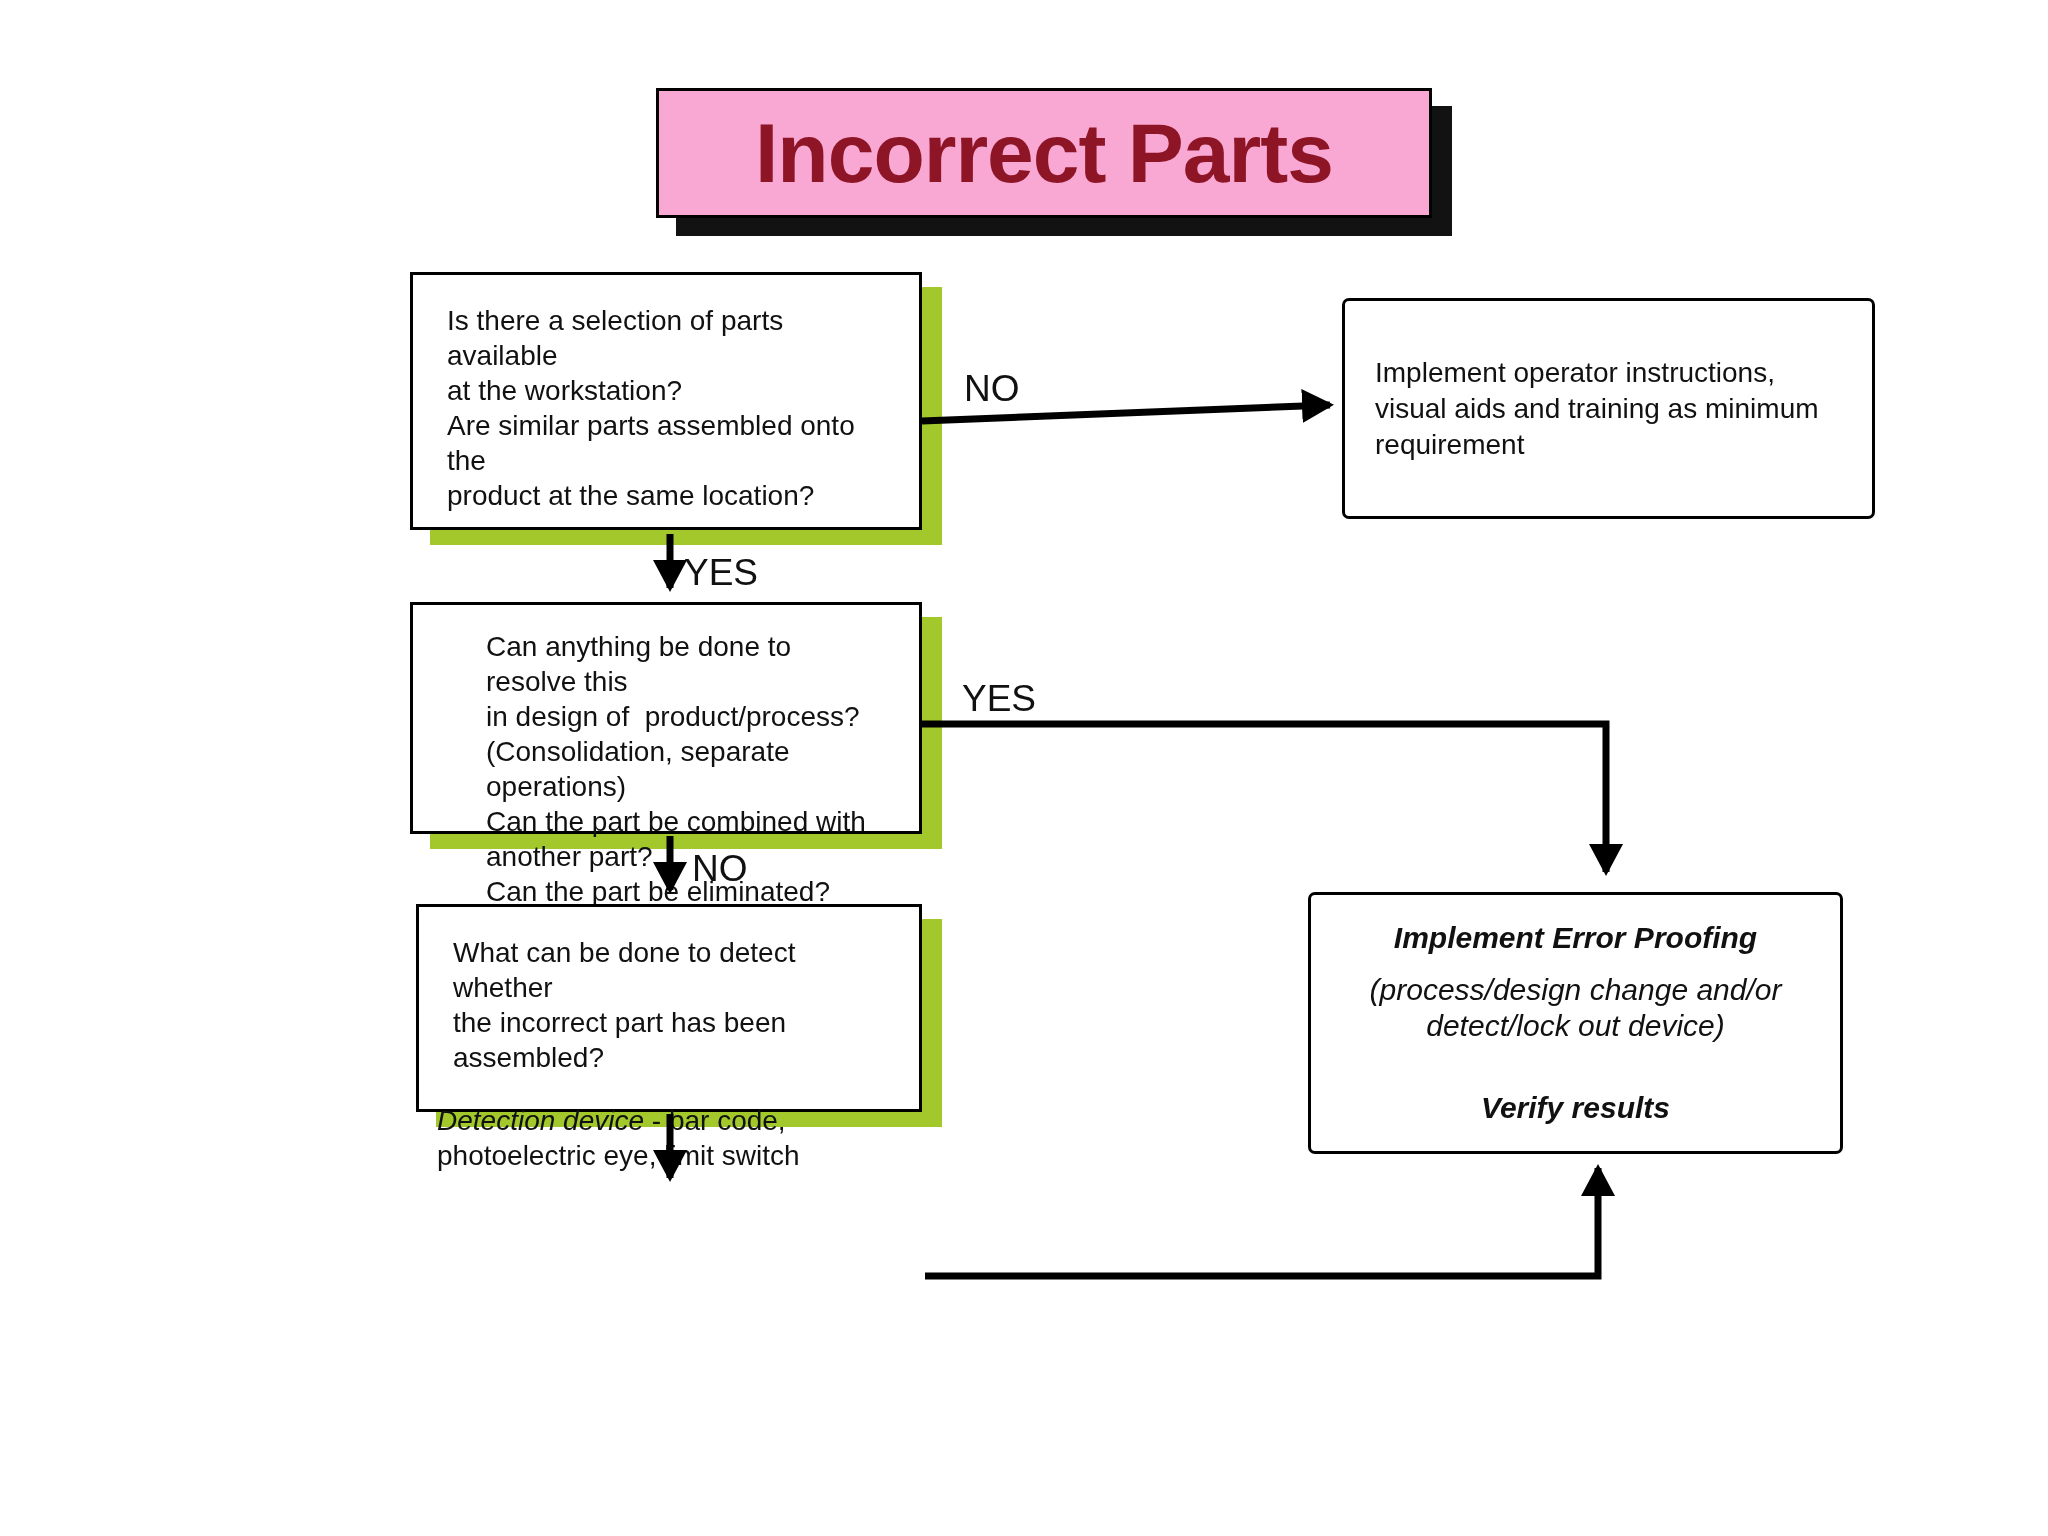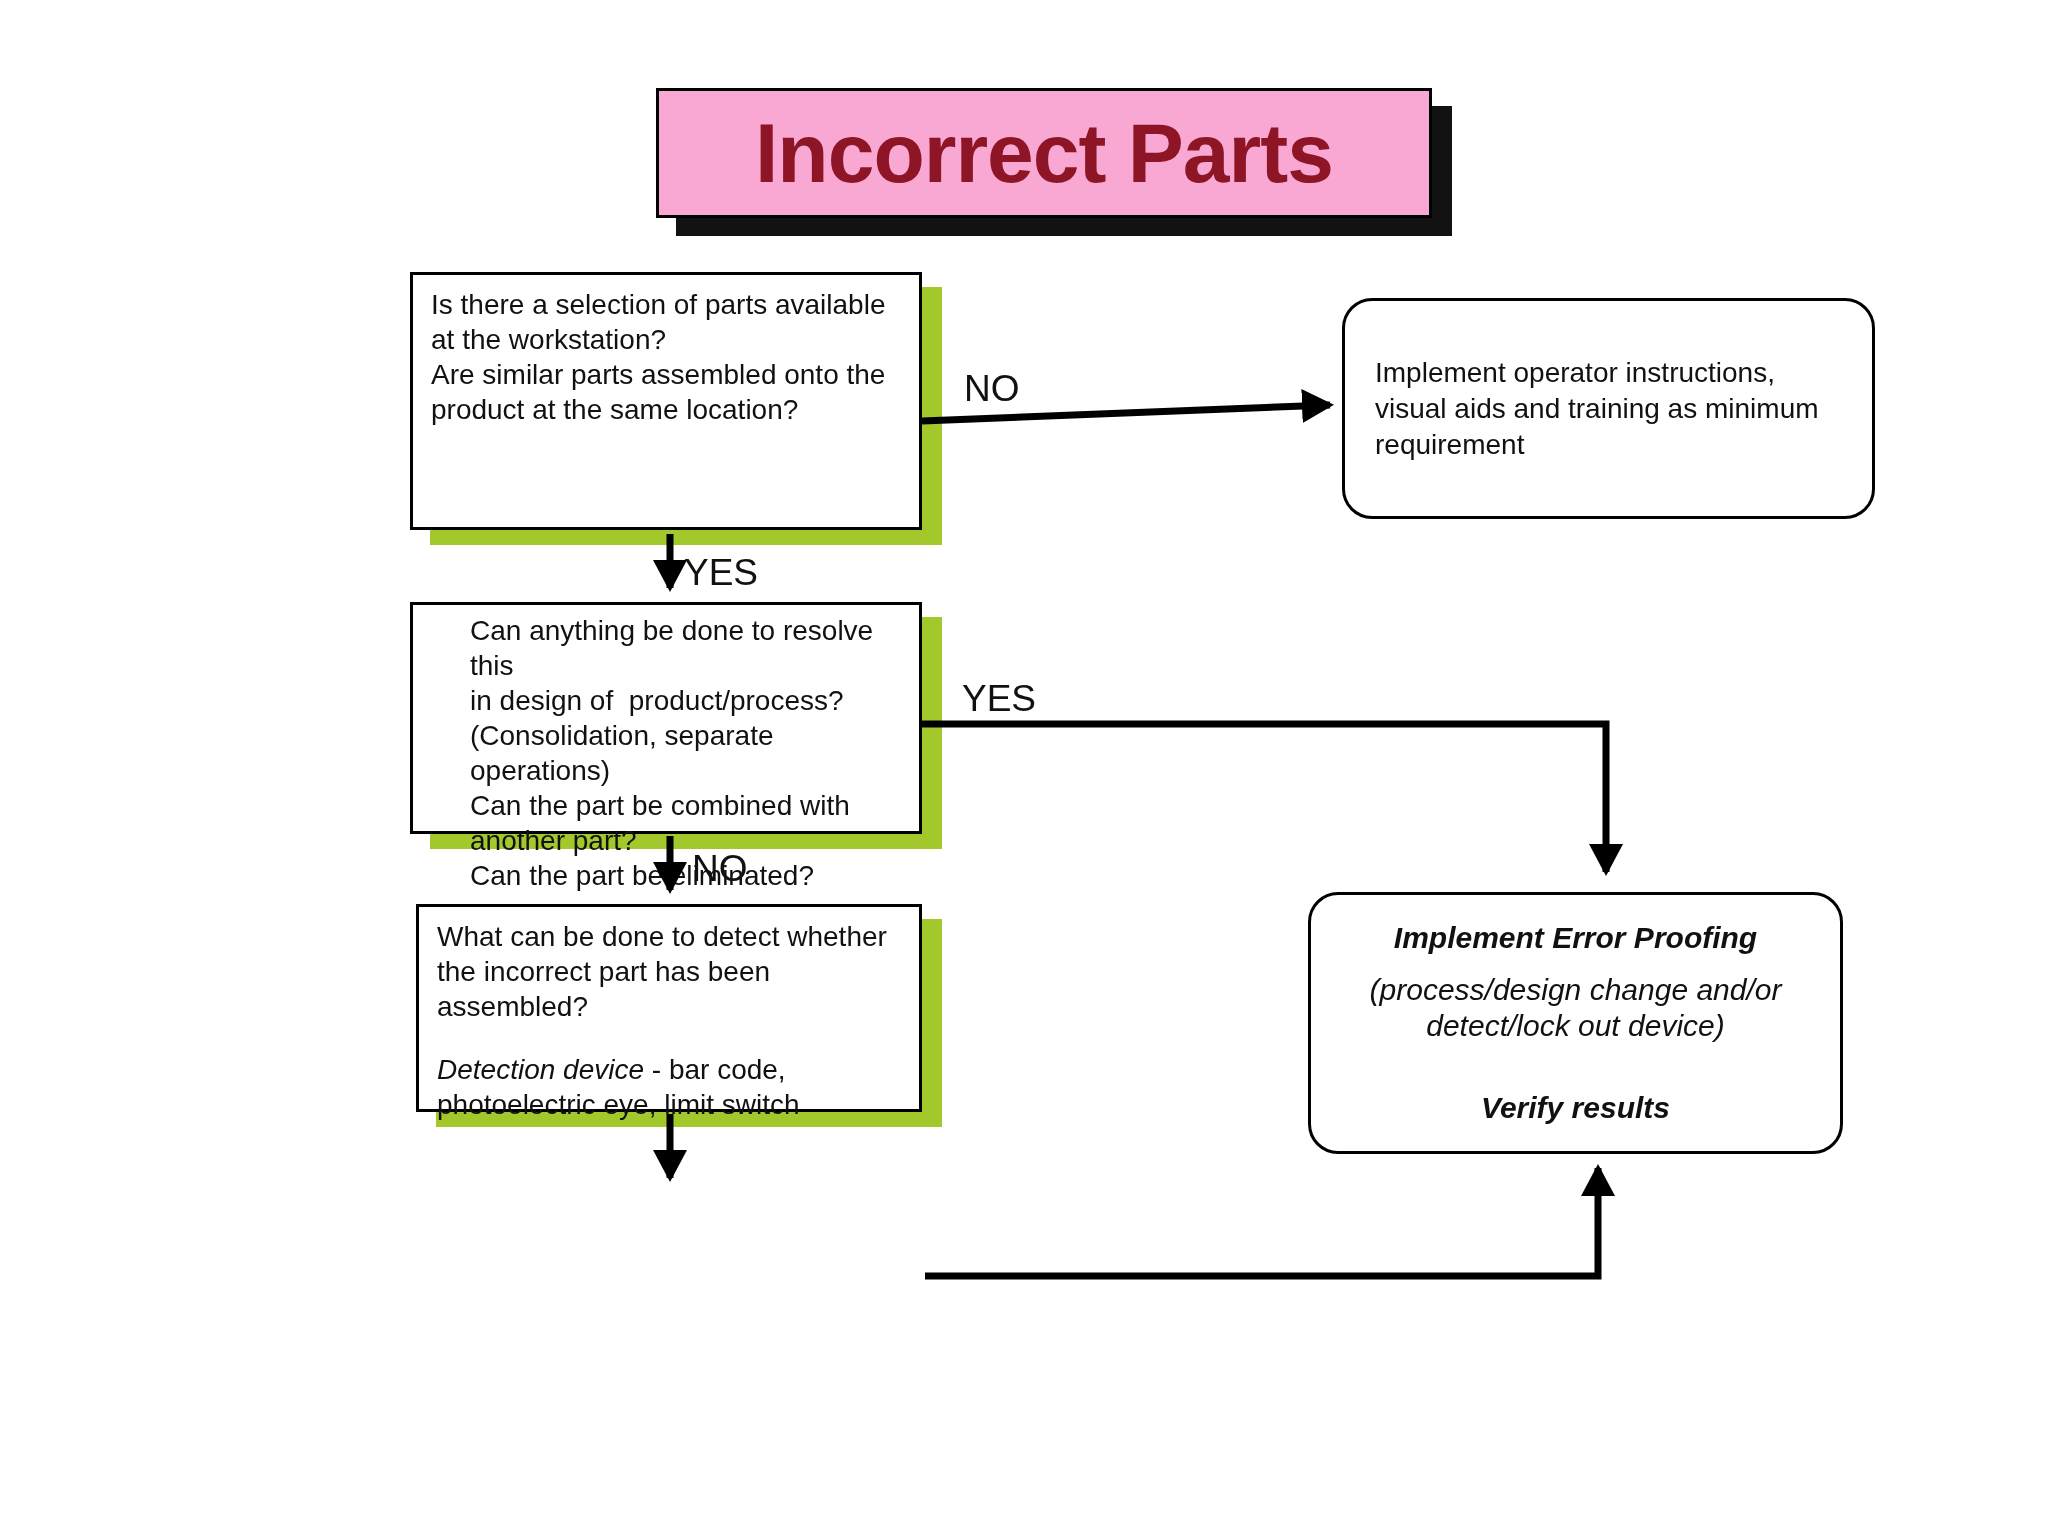--- a/index.html
+++ b/index.html
@@ -39,42 +39,42 @@
 
   
   .pbox {
     position: absolute;
     background: #ffffff;
     border: 3px solid #000000;
     box-shadow: 20px 15px 0 var(--shadow-green, #A2C82B);
     box-sizing: border-box;
   }
   .pbox .boxtext {
-    margin: 0;
+    margin: 16px;
     padding: 12px 16px 0 18px;
     font-size: 28px;
     line-height: 35px;
     white-space: pre-wrap;
   }
   .pbox .detail {
     margin: 16px 10px 0 0;
     font-size: 28px;
     line-height: 35px;
     white-space: pre-wrap;
   }
   .q3-detail { padding-left: 48px; }
   .q4-detail { padding-left: 60px; }
   .detail em { font-style: italic; }
 
   
   .rbox {
     position: absolute;
     background: #ffffff;
     border: 3px solid #000000;
-    border-radius: 30px;
+    border-radius: 7px;
     box-sizing: border-box;
     display: flex;
     flex-direction: column;
     justify-content: center;
   }
   .rbox .boxtext {
     margin: 0;
     padding: 0 20px 0 30px;
     font-size: 28px;
     line-height: 36px;

